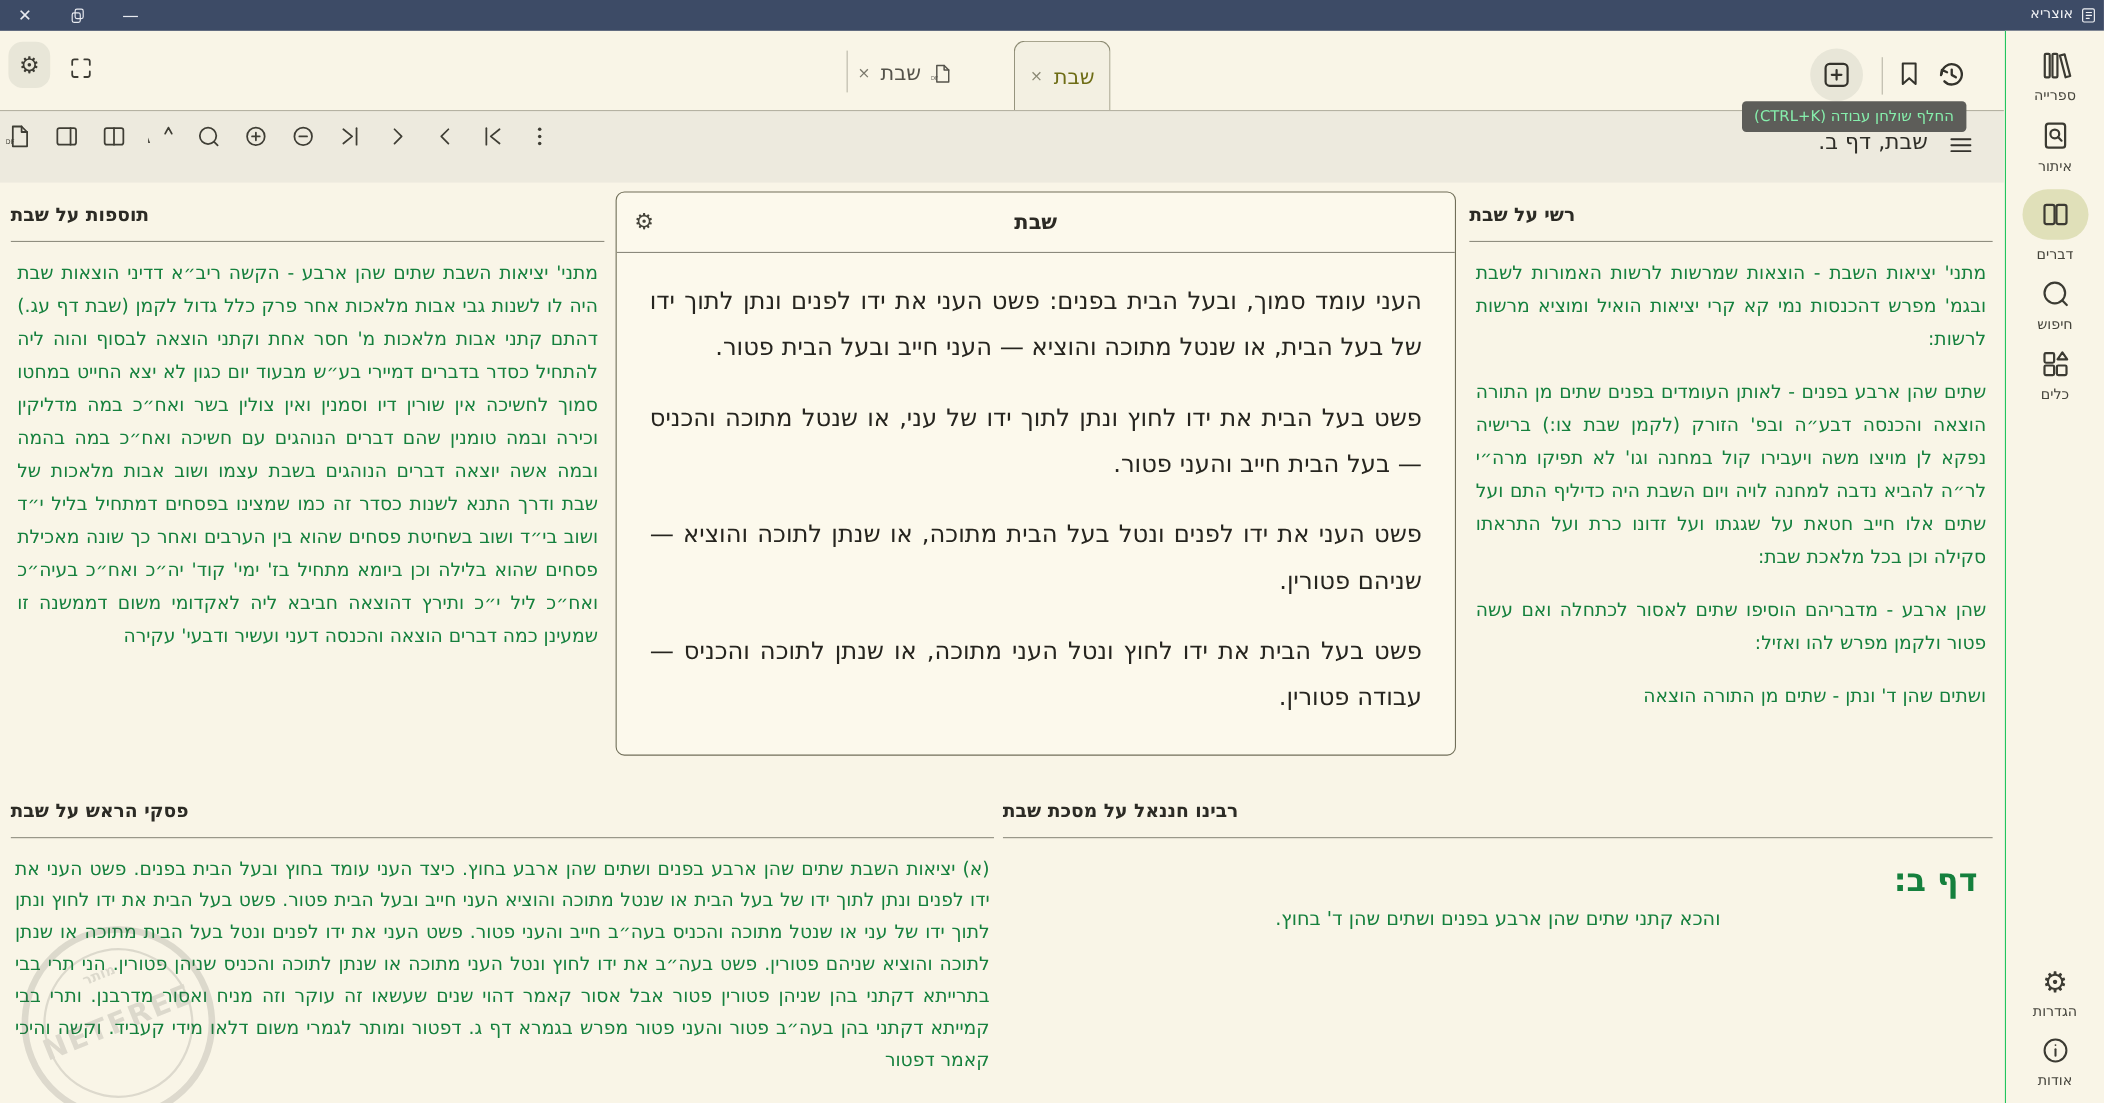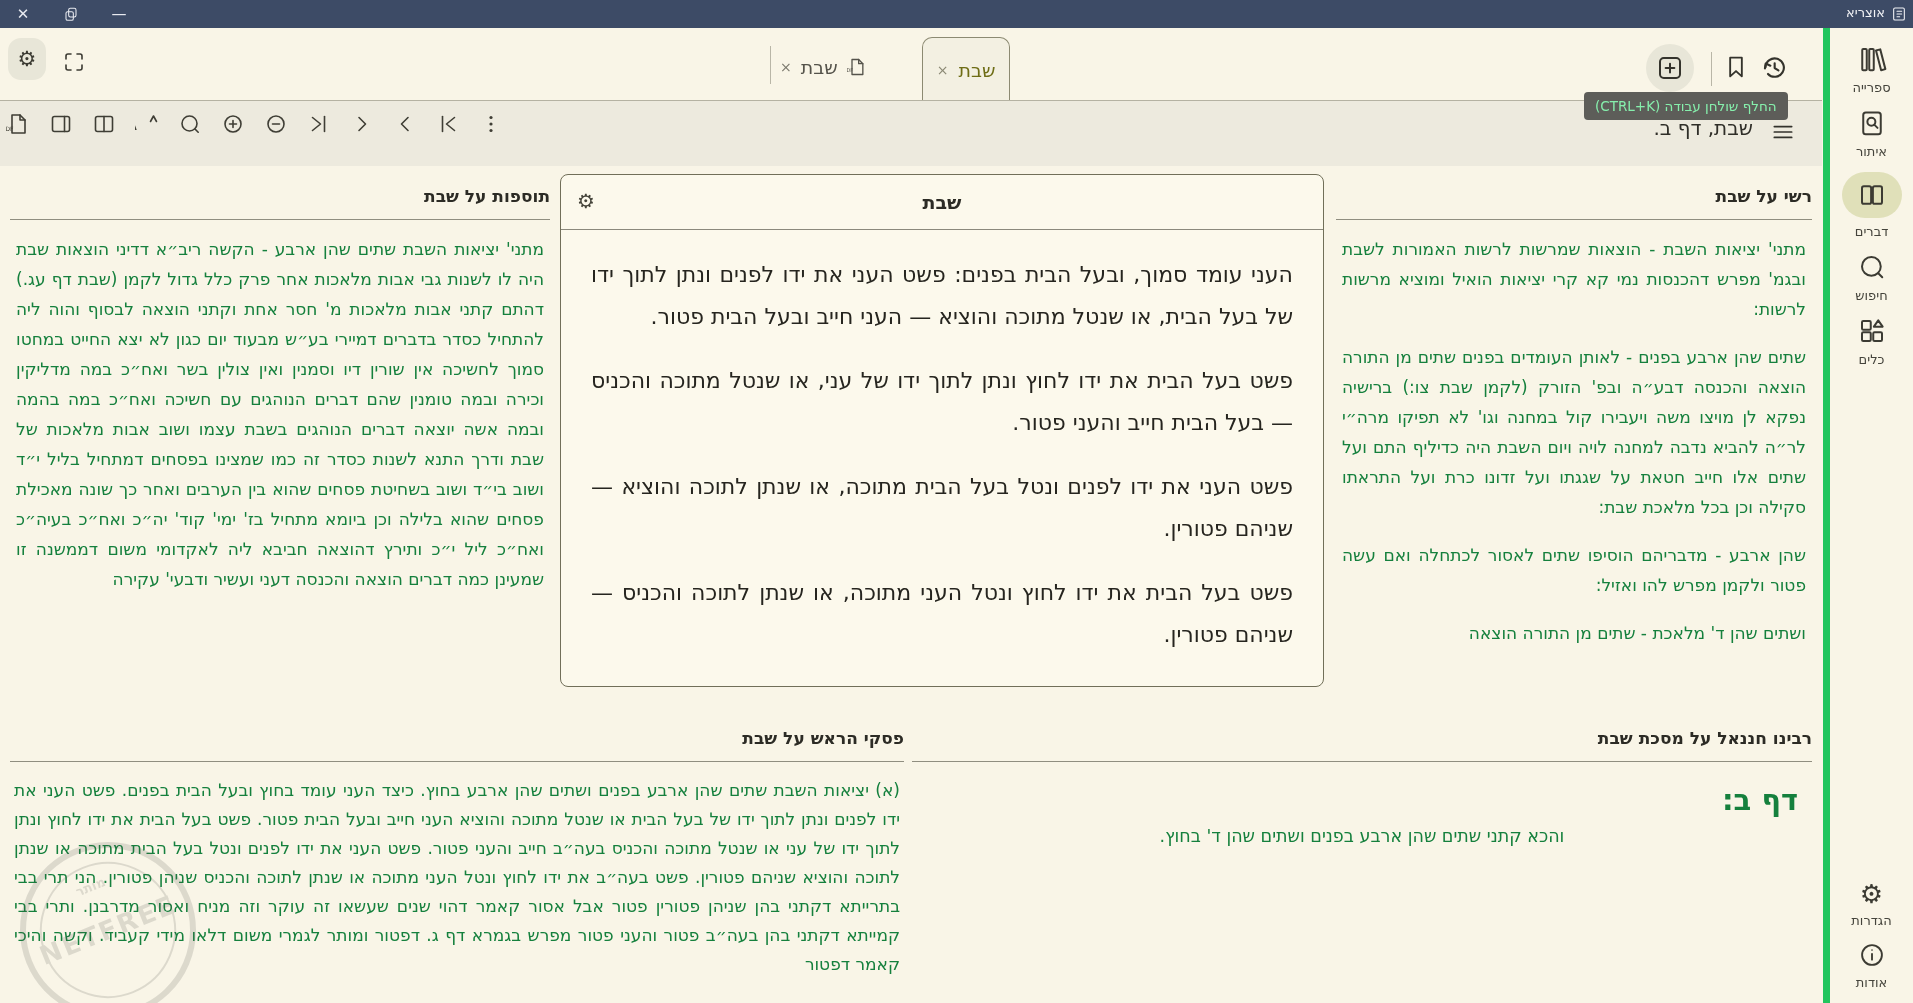--- a/index.html
+++ b/index.html
@@ -42,31 +42,31 @@
   .toolbar-band{position:absolute;left:0;top:100px;width:1822px;height:65px;background:#edeade;border-top:1px solid #b5b2a2;}
   .toolbar-icons{position:absolute;left:6px;top:112px;display:flex;gap:19px;align-items:center;color:#3f3e35;}
   .tbtn{width:24px;height:24px;display:flex;align-items:center;justify-content:center;cursor:pointer;}
   .loc-title{position:absolute;right:160px;top:116px;font-size:20px;color:#2f2e28;}
   .hamburger{position:absolute;left:1768px;top:119px;color:#33322c;cursor:pointer;}
   .tooltip{position:absolute;left:1584px;top:92px;background:#5d5d59;color:#86efac;font-size:13.5px;
            padding:6px 11px;border-radius:4px;z-index:120;white-space:nowrap;}
 
   
   .sidebar{position:absolute;right:0;top:28px;width:90px;height:975px;background:#f9f5e7;border-right:none;
-           border-left:7px solid #22c55e;display:flex;flex-direction:column;align-items:center;padding-top:16px;box-sizing:border-box;}
+           border-left:1px solid #22c55e;display:flex;flex-direction:column;align-items:center;padding-top:16px;box-sizing:border-box;}
   .sb-item{display:flex;flex-direction:column;align-items:center;margin-bottom:13px;cursor:pointer;color:#3c3b33;}
   .sb-label{font-size:13px;color:#45443c;margin-top:6px;}
   .sb-pill{width:60px;height:46px;border-radius:23px;background:#e0e0b9;display:flex;align-items:center;justify-content:center;}
   .sb-spacer{flex:1;}
   .sb-bottom{display:flex;flex-direction:column;align-items:center;}
   .sb-gear{font-size:26px;line-height:26px;}
 
   
   .panel{position:absolute;overflow:hidden;}
-  .panel-title{text-align:right;font-size:17px;font-weight:bold;color:#2c2b25;padding-top:6px;}
+  .panel-title{text-align:left;font-size:17px;font-weight:bold;color:#2c2b25;padding-top:6px;}
   .panel-rule{border-bottom:1px solid #908e80;margin-top:13px;}
   .panel-body{margin-top:14px;text-align:justify;color:#15803d;}
   .panel-body p{margin:0 0 18px 0;}
 
   .panel-rashi{left:1336px;top:180px;width:476px;height:528px;}
   .panel-rashi .panel-body{font-size:17px;line-height:30px;padding:0 6px;}
   .panel-tosafot{left:10px;top:180px;width:540px;height:528px;}
   .panel-tosafot .panel-body{font-size:17px;line-height:30px;padding:0 6px;}
 
   .mishnah-card{position:absolute;left:560px;top:174px;width:764px;height:513px;box-sizing:border-box;
@@ -311,36 +311,36 @@
     </div>
   </div>
 
   <div class="panel panel-rashi">
     <div class="panel-title">רשי על שבת</div>
     <div class="panel-rule"></div>
     <div class="panel-body">
       <p>מתני' יציאות השבת - הוצאות שמרשות לרשות האמורות לשבת ובגמ' מפרש דהכנסות נמי קא קרי יציאות הואיל ומוציא מרשות לרשות:</p>
       <p>שתים שהן ארבע בפנים - לאותן העומדים בפנים שתים מן התורה הוצאה והכנסה דבע״ה ובפ' הזורק (לקמן שבת צו:) ברישיה נפקא לן מויצו משה ויעבירו קול במחנה וגו' לא תפיקו מרה״י לר״ה להביא נדבה למחנה לויה ויום השבת היה כדיליף התם ועל שתים אלו חייב חטאת על שגגתו ועל זדונו כרת ועל התראתו סקילה וכן בכל מלאכת שבת:</p>
       <p>שהן ארבע - מדבריהם הוסיפו שתים לאסור לכתחלה ואם עשה פטור ולקמן מפרש להו ואזיל:</p>
-      <p>ושתים שהן ד' מלאכת - שתים מן התורה הוצאה</p>
+      <p>ושתים שהן ד' ונתן - שתים מן התורה הוצאה</p>
     </div>
   </div>
 
   <div class="mishnah-card">
     <div class="mishnah-head">
       <div class="mh-title">שבת</div>
       <div class="mishnah-gear">
         <span>⚙</span>
       </div>
     </div>
     <div class="mishnah-body">
       <p>העני עומד סמוך, ובעל הבית בפנים: פשט העני את ידו לפנים ונתן לתוך ידו של בעל הבית, או שנטל מתוכה והוציא — העני חייב ובעל הבית פטור.</p>
       <p>פשט בעל הבית את ידו לחוץ ונתן לתוך ידו של עני, או שנטל מתוכה והכניס — בעל הבית חייב והעני פטור.</p>
       <p>פשט העני את ידו לפנים ונטל בעל הבית מתוכה, או שנתן לתוכה והוציא — שניהם פטורין.</p>
-      <p>פשט בעל הבית את ידו לחוץ ונטל העני מתוכה, או שנתן לתוכה והכניס — שניהם פטורין.</p>
+      <p>פשט בעל הבית את ידו לחוץ ונטל העני מתוכה, או שנתן לתוכה והכניס — עבודה פטורין.</p>
     </div>
   </div>
 
   <div class="panel panel-tosafot">
     <div class="panel-title">תוספות על שבת</div>
     <div class="panel-rule"></div>
     <div class="panel-body">
       <p>מתני' יציאות השבת שתים שהן ארבע - הקשה ריב״א דדיני הוצאות שבת היה לו לשנות גבי אבות מלאכות אחר פרק כלל גדול לקמן (שבת דף עג.) דהתם קתני אבות מלאכות מ' חסר אחת וקתני הוצאה לבסוף והוה ליה להתחיל כסדר בדברים דמיירי בע״ש מבעוד יום כגון לא יצא החייט במחטו סמוך לחשיכה אין שורין דיו וסמנין ואין צולין בשר ואח״כ במה מדליקין וכירה ובמה טומנין שהם דברים הנוהגים עם חשיכה ואח״כ במה בהמה ובמה אשה יוצאה דברים הנוהגים בשבת עצמו ושוב אבות מלאכות של שבת ודרך התנא לשנות כסדר זה כמו שמצינו בפסחים דמתחיל בליל י״ד ושוב בי״ד ושוב בשחיטת פסחים שהוא בין הערבים ואחר כך שונה מאכילת פסחים שהוא בלילה וכן ביומא מתחיל בז' ימי' קוד' יה״כ ואח״כ בעיה״כ ואח״כ ליל י״כ ותירץ דהוצאה חביבא ליה לאקדומי משום דממשנה זו שמעינן כמה דברים הוצאה והכנסה דעני ועשיר ודבעי' עקירה</p>
     </div>
   </div>

